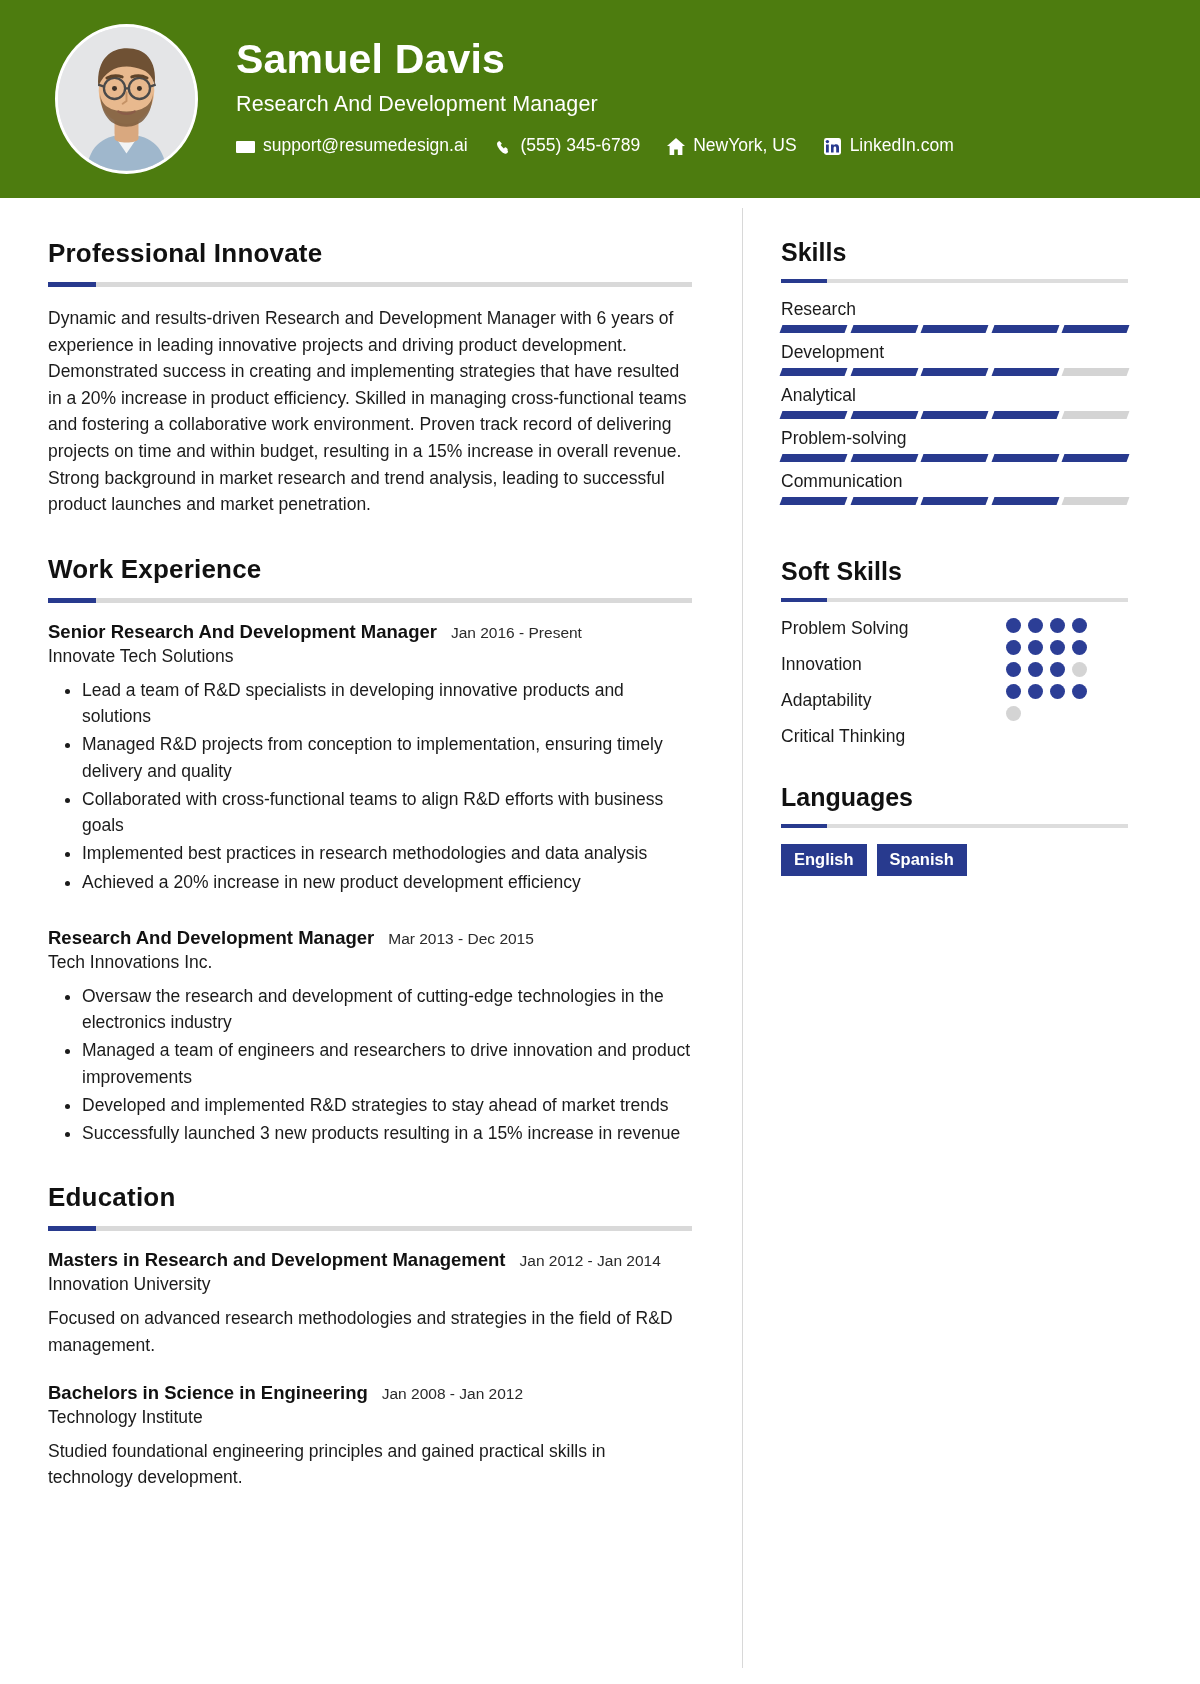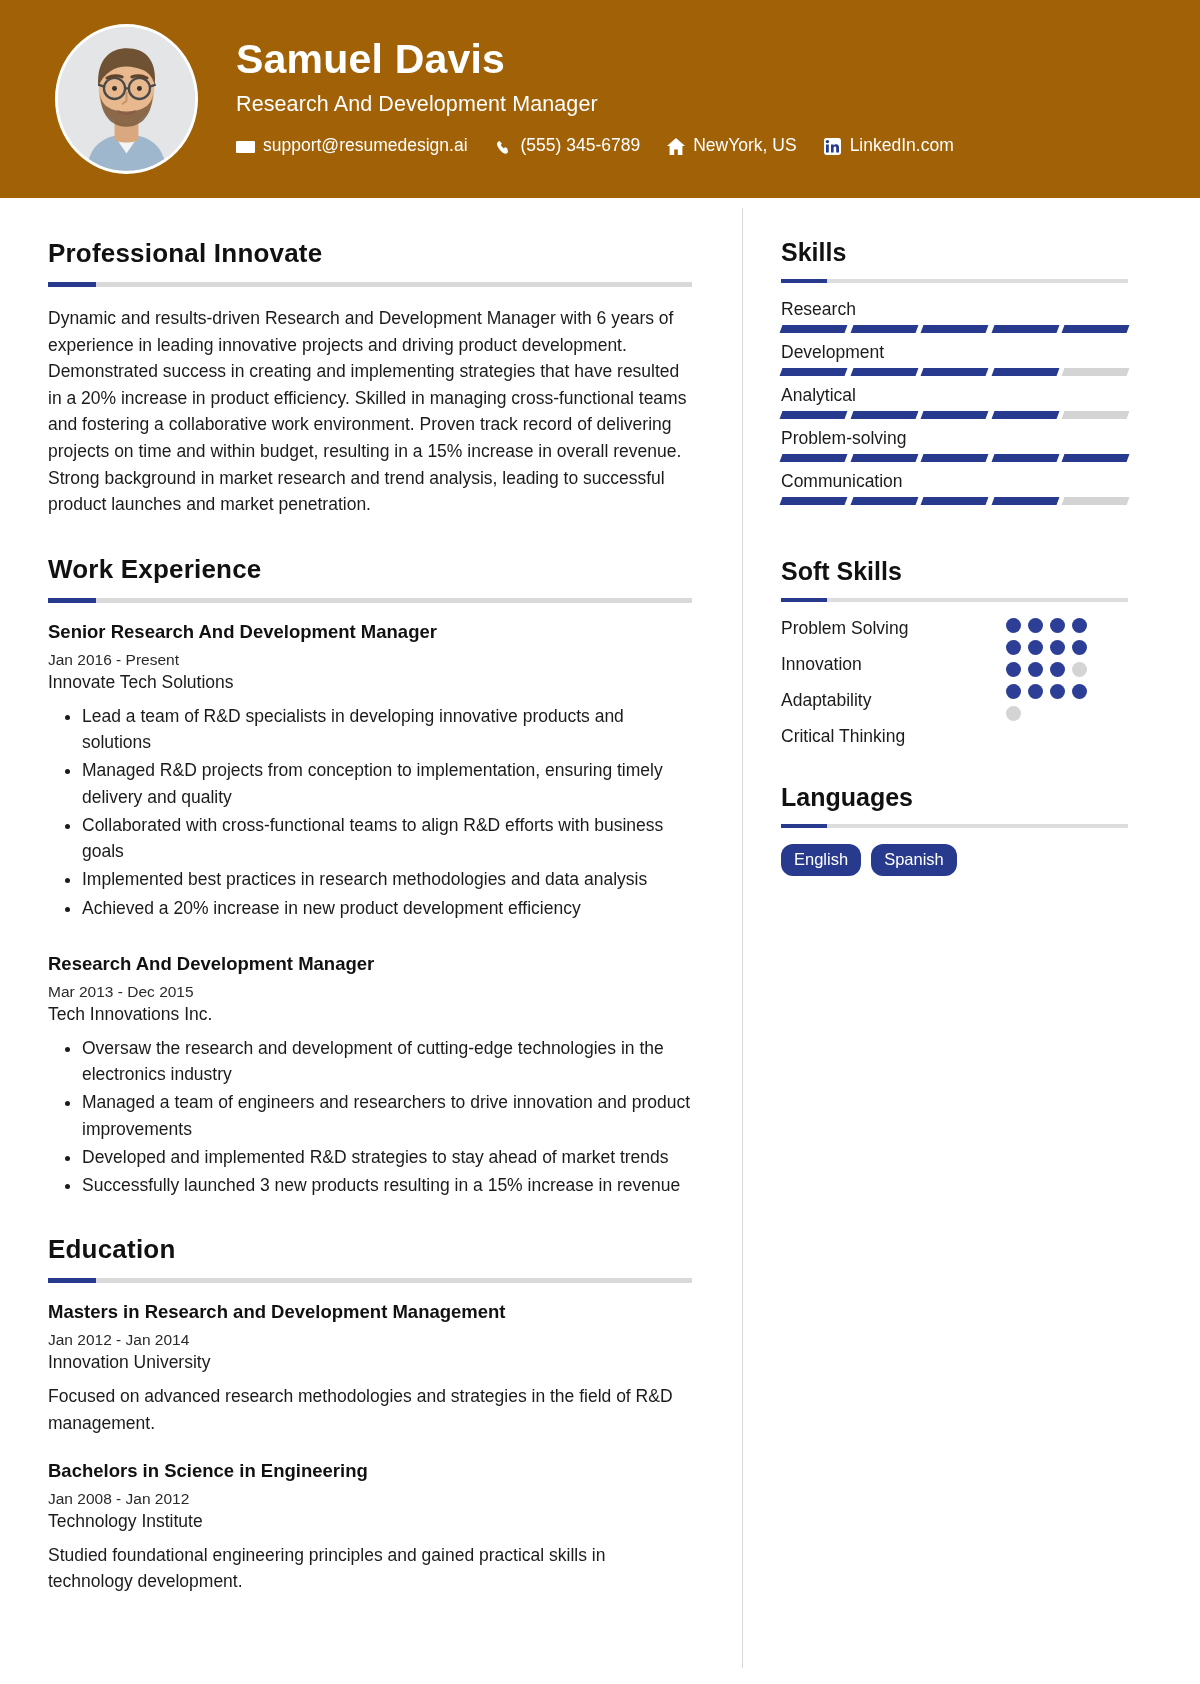--- a/index.html
+++ b/index.html
@@ -5,21 +5,21 @@
   * { box-sizing: border-box; margin: 0; padding: 0; }
   html, body {
     width: 1200px;
     background: #ffffff;
     font-family: "Liberation Sans", sans-serif;
   }
   body { width: 1200px; min-height: 1684px; position: relative; }
 
   
   .header {
-    background: #a16207;
+    background: #4d7c0f;
     height: 198px;
     display: flex;
     align-items: center;
     padding: 0 0 0 55px;
     position: relative;
   }
   .avatar {
     width: 143px;
     height: 150px;
     border-radius: 50%;
@@ -140,22 +140,21 @@
     color: #1b1b1b;
     text-align: left;
   }
 
   
   .sec-gap { margin-top: 36px; }
   .entry { margin-bottom: 6px; }
   .entry-head {
     display: flex;
     align-items: baseline;
-    gap: 8px;
-    flex-direction: column;
+    gap: 14px;
   }
   .entry-role {
     font-size: 18.5px;
     font-weight: bold;
     color: #111111;
   }
   .entry-dates {
     font-size: 15.5px;
     color: #2a2a2a;
     white-space: nowrap;
@@ -238,22 +237,23 @@
   .lang-chips {
     display: flex;
     gap: 10px;
     flex-wrap: wrap;
   }
   .lang-chip {
     background: #283a8e;
     color: #ffffff;
     font-size: 16.5px;
     padding: 6px 13px 7px 13px;
-    border-radius: 12px;
+    border-radius: 0;
     white-space: nowrap;
+    font-weight: bold;
   }
 </style>
 </head>
 <body>
 
 <div class="header">
 
   <div class="avatar">
     <svg viewBox="0 0 143 150" xmlns="http://www.w3.org/2000/svg">
       <rect x="0" y="0" width="143" height="150" fill="#e4e5e7"></rect>

